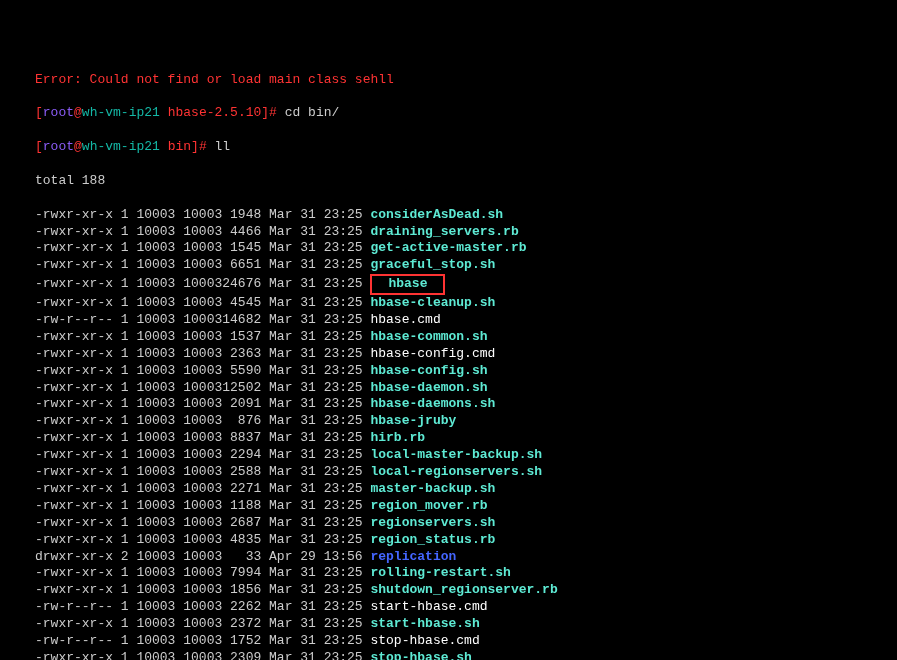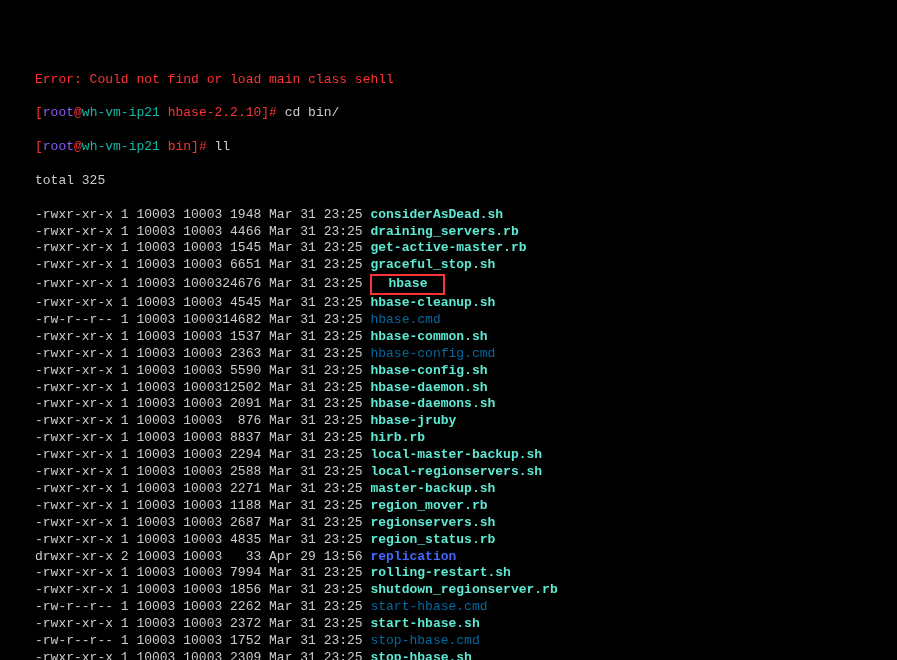--- a/index.html
+++ b/index.html
@@ -19,37 +19,37 @@
       height: 660px;
       overflow: hidden;
     }
     .error { color: #ff3333; }
     .prompt-bracket { color: #ff3333; }
     .prompt-user { color: #8b5cf6; }
     .prompt-host { color: #14b8a6; }
     .prompt-dir { color: #ff3333; }
     .file-exec { color: #5eead4; font-weight: bold; }
     .file-dir { color: #4466ff; font-weight: bold; font-family: Liberation Mono, monospace; }
-    .file-normal { color: #0369a1; }
+    .file-normal { color: #ffffff; }
     .highlight-box {
       border: 2px solid #ff3333;
       padding: 0 16px;
       display: inline-block;
     }
     .line { display: block; margin-left: 31px; }
   </style>
 </head>
 <body>
 
 
 
 <span class="line error">Error: Could not find or load main class sehll</span>
-<span class="line"><span class="prompt-bracket">[</span><span class="prompt-user">root</span><span class="prompt-bracket">@</span><span class="prompt-host">wh-vm-ip21</span> <span class="prompt-dir">hbase-2.2.10</span><span class="prompt-bracket">]#</span> <span>cd bin/</span></span>
+<span class="line"><span class="prompt-bracket">[</span><span class="prompt-user">root</span><span class="prompt-bracket">@</span><span class="prompt-host">wh-vm-ip21</span> <span class="prompt-dir">hbase-2.5.10</span><span class="prompt-bracket">]#</span> <span>cd bin/</span></span>
 <span class="line"><span class="prompt-bracket">[</span><span class="prompt-user">root</span><span class="prompt-bracket">@</span><span class="prompt-host">wh-vm-ip21</span> <span class="prompt-dir">bin</span><span class="prompt-bracket">]#</span> <span>ll</span></span>
-<span class="line">total 325</span>
+<span class="line">total 188</span>
 <div id="file-list"><span class="line">-rwxr-xr-x 1 10003 10003 1948 Mar 31 23:25 <span class="file-exec">considerAsDead.sh</span></span><span class="line">-rwxr-xr-x 1 10003 10003 4466 Mar 31 23:25 <span class="file-exec">draining_servers.rb</span></span><span class="line">-rwxr-xr-x 1 10003 10003 1545 Mar 31 23:25 <span class="file-exec">get-active-master.rb</span></span><span class="line">-rwxr-xr-x 1 10003 10003 6651 Mar 31 23:25 <span class="file-exec">graceful_stop.sh</span></span><span class="line">-rwxr-xr-x 1 10003 1000324676 Mar 31 23:25 <span class="highlight-box"><span class="file-exec">hbase</span></span></span><span class="line">-rwxr-xr-x 1 10003 10003 4545 Mar 31 23:25 <span class="file-exec">hbase-cleanup.sh</span></span><span class="line">-rw-r--r-- 1 10003 1000314682 Mar 31 23:25 <span class="file-normal">hbase.cmd</span></span><span class="line">-rwxr-xr-x 1 10003 10003 1537 Mar 31 23:25 <span class="file-exec">hbase-common.sh</span></span><span class="line">-rwxr-xr-x 1 10003 10003 2363 Mar 31 23:25 <span class="file-normal">hbase-config.cmd</span></span><span class="line">-rwxr-xr-x 1 10003 10003 5590 Mar 31 23:25 <span class="file-exec">hbase-config.sh</span></span><span class="line">-rwxr-xr-x 1 10003 1000312502 Mar 31 23:25 <span class="file-exec">hbase-daemon.sh</span></span><span class="line">-rwxr-xr-x 1 10003 10003 2091 Mar 31 23:25 <span class="file-exec">hbase-daemons.sh</span></span><span class="line">-rwxr-xr-x 1 10003 10003  876 Mar 31 23:25 <span class="file-exec">hbase-jruby</span></span><span class="line">-rwxr-xr-x 1 10003 10003 8837 Mar 31 23:25 <span class="file-exec">hirb.rb</span></span><span class="line">-rwxr-xr-x 1 10003 10003 2294 Mar 31 23:25 <span class="file-exec">local-master-backup.sh</span></span><span class="line">-rwxr-xr-x 1 10003 10003 2588 Mar 31 23:25 <span class="file-exec">local-regionservers.sh</span></span><span class="line">-rwxr-xr-x 1 10003 10003 2271 Mar 31 23:25 <span class="file-exec">master-backup.sh</span></span><span class="line">-rwxr-xr-x 1 10003 10003 1188 Mar 31 23:25 <span class="file-exec">region_mover.rb</span></span><span class="line">-rwxr-xr-x 1 10003 10003 2687 Mar 31 23:25 <span class="file-exec">regionservers.sh</span></span><span class="line">-rwxr-xr-x 1 10003 10003 4835 Mar 31 23:25 <span class="file-exec">region_status.rb</span></span><span class="line">drwxr-xr-x 2 10003 10003   33 Apr 29 13:56 <span class="file-dir">replication</span></span><span class="line">-rwxr-xr-x 1 10003 10003 7994 Mar 31 23:25 <span class="file-exec">rolling-restart.sh</span></span><span class="line">-rwxr-xr-x 1 10003 10003 1856 Mar 31 23:25 <span class="file-exec">shutdown_regionserver.rb</span></span><span class="line">-rw-r--r-- 1 10003 10003 2262 Mar 31 23:25 <span class="file-normal">start-hbase.cmd</span></span><span class="line">-rwxr-xr-x 1 10003 10003 2372 Mar 31 23:25 <span class="file-exec">start-hbase.sh</span></span><span class="line">-rw-r--r-- 1 10003 10003 1752 Mar 31 23:25 <span class="file-normal">stop-hbase.cmd</span></span><span class="line">-rwxr-xr-x 1 10003 10003 2309 Mar 31 23:25 <span class="file-exec">stop-hbase.sh</span></span></div>
 
 
 
 
 
 
 
 
 

